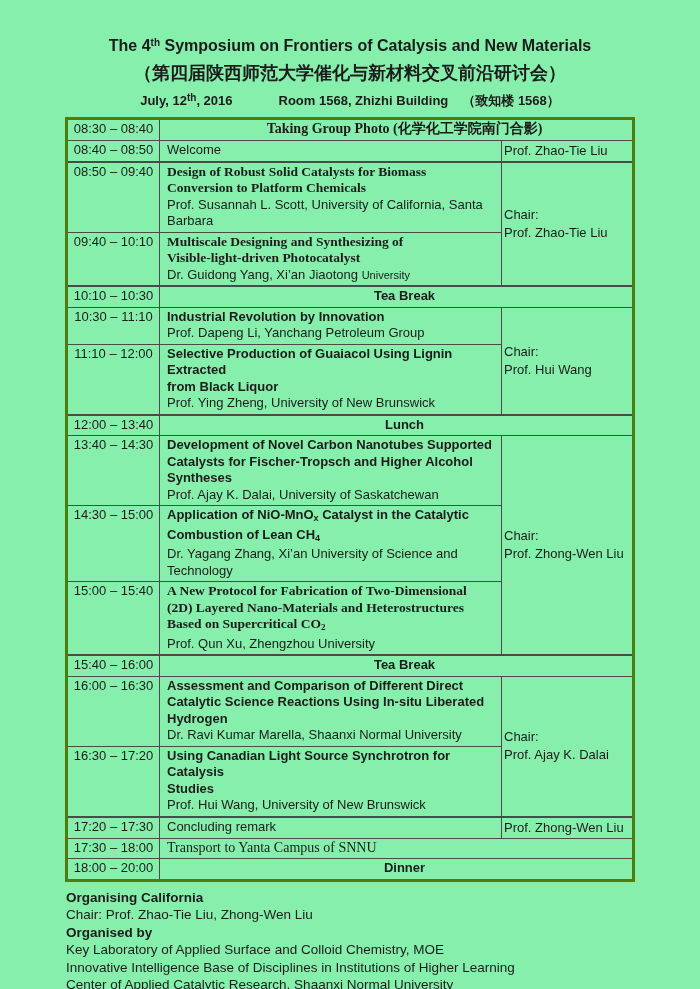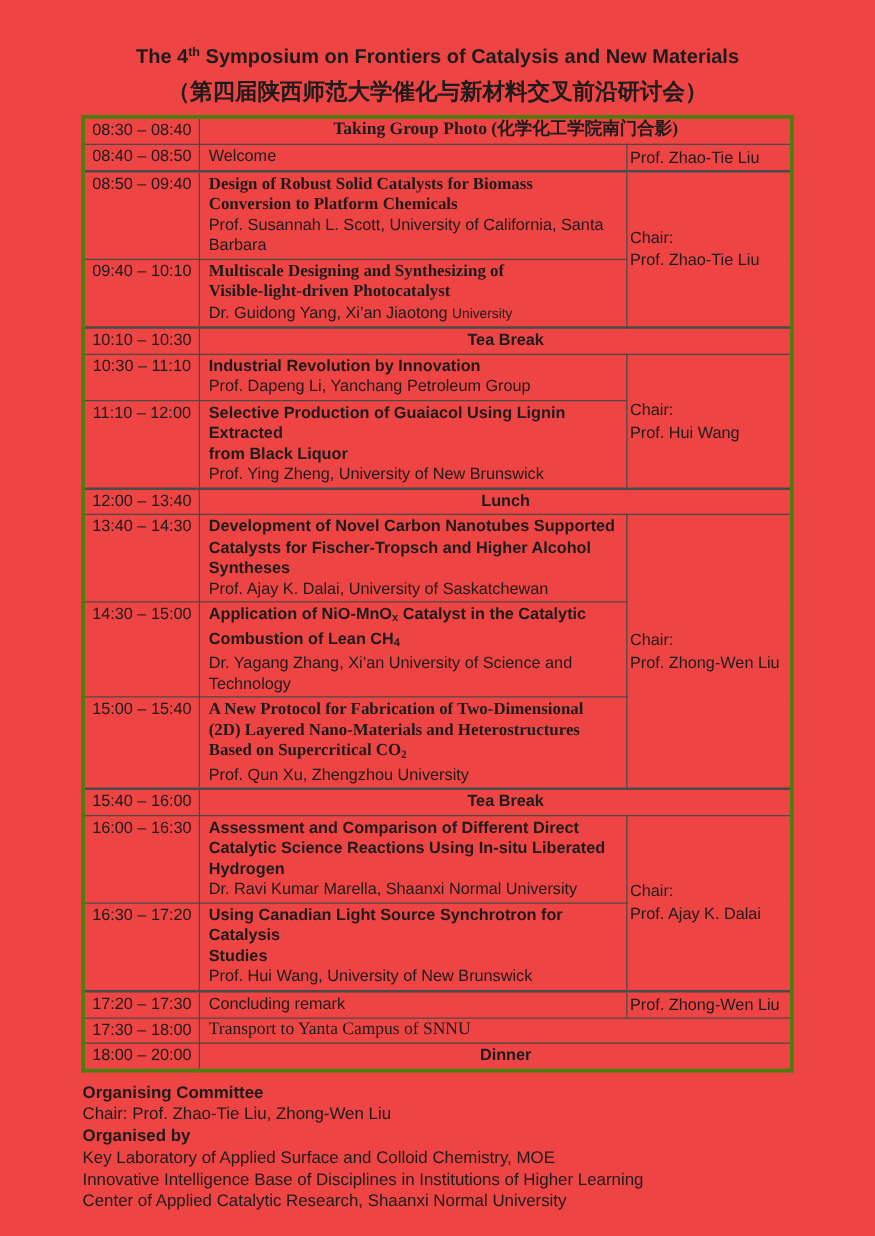--- a/index.html
+++ b/index.html
@@ -1,17 +1,17 @@
 <!DOCTYPE html>
 <html><head>
 <meta charset="utf-8">
 <style>
   html,body { margin:0; padding:0; background:#e8e8e8; }
   .page {
-    width:700px; height:989px; margin:0 auto; background:#ef4444;
+    width:700px; height:989px; margin:0 auto; background:#86efac;
     font-family:"Liberation Sans", sans-serif; color:#1c1c1c;
     overflow:hidden; position:relative;
   }
   
   .header { text-align:center; padding-top:36px; }
   .doc-title { font-size:16px; font-weight:bold; line-height:20px; }
   .sup { font-size:10px; vertical-align:top; position:relative; top:-3px; }
   .doc-subtitle { font-size:18px; font-weight:bold; margin-top:6px; line-height:22px; }
   .doc-date { font-size:13px; font-weight:bold; margin-top:9px; line-height:16px; }
   .gap-lg { display:inline-block; width:46px; }
@@ -40,20 +40,21 @@
   .footer .bold { font-weight:bold; }
 </style>
 </head>
 <body>
 
 <div class="page">
 
   <div class="header">
     <div class="doc-title"><span>The 4</span><span class="sup">th</span><span> Symposium on Frontiers of Catalysis and New Materials</span></div>
     <div class="doc-subtitle">（第四届陕西师范大学催化与新材料交叉前沿研讨会）</div>
+    <div class="doc-date"><span>July, 12</span><span class="sup">th</span><span>, 2016</span><span class="gap-lg"></span><span>Room 1568, Zhizhi Building</span><span class="gap-sm"></span><span>（致知楼 1568）</span></div>
   </div>
 
   <table class="schedule">
     <colgroup>
       <col style="width:93px">
         <col style="width:342px">
         <col style="width:132px">
     </colgroup>
     <tbody>
         <tr>
@@ -219,21 +220,21 @@
           <td class="content serif" colspan="2">Transport to Yanta Campus of SNNU</td>
         </tr>
         <tr>
           <td class="time">18:00 – 20:00</td>
           <td class="content center bold" colspan="2">Dinner</td>
         </tr>
       </tbody>
   </table>
 
   <div class="footer">
-    <div class="bold">Organising Committee</div>
+    <div class="bold">Organising California</div>
     <div>Chair: Prof. Zhao-Tie Liu, Zhong-Wen Liu</div>
     <div class="bold">Organised by</div>
     <div>Key Laboratory of Applied Surface and Colloid Chemistry, MOE</div>
     <div>Innovative Intelligence Base of Disciplines in Institutions of Higher Learning</div>
     <div>Center of Applied Catalytic Research, Shaanxi Normal University</div>
 
   </div>
 
 </div>
 

